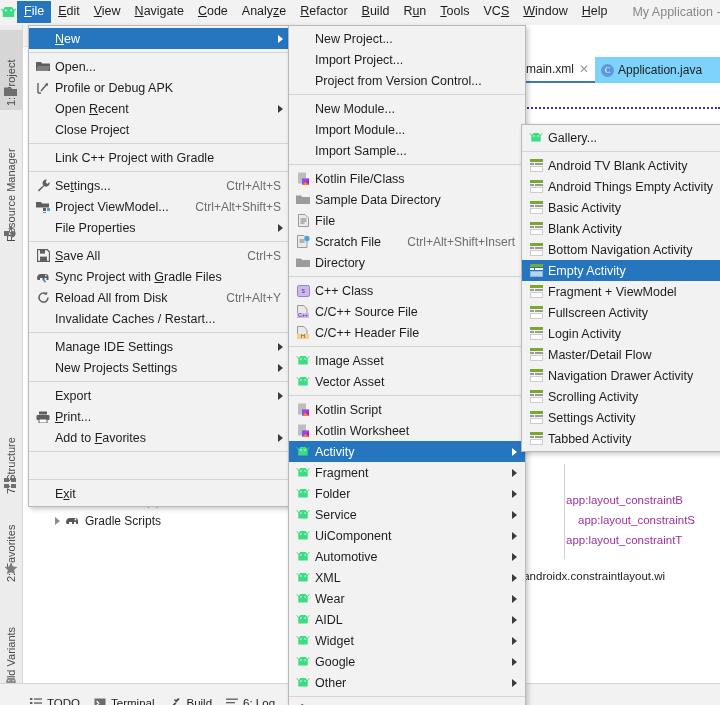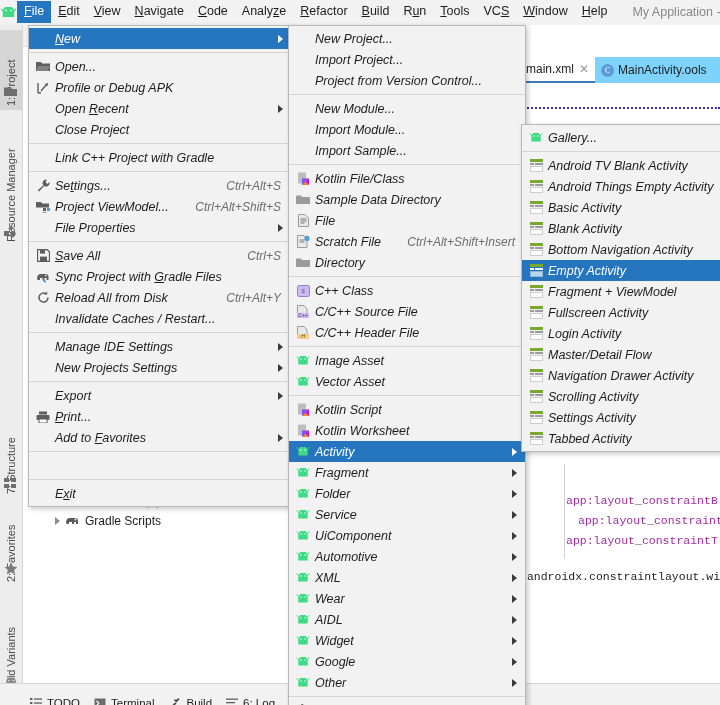--- a/index.html
+++ b/index.html
@@ -76,32 +76,31 @@
     background:#7dd3fc;display:flex;align-items:stretch;
   }
   .etab{display:flex;align-items:center;padding:0 6px;font-size:12px;white-space:nowrap;}
   .etab.active{background:#ffffff;border-bottom:2px solid #3d7bb5;}
   .etab .x{margin-left:5px;color:#9a9a9a;font-size:12px;}
   .ebadge{
     width:13px;height:13px;border-radius:50%;background:#5b9bd5;color:#fff;
     font-size:8px;display:flex;align-items:center;justify-content:center;margin-right:4px;
     font-family:"Liberation Serif",serif;
   }
-  .codeline{position:absolute;font-family:Liberation Mono, monospace;font-size:11.5px;white-space:nowrap;text-align:center;}
+  .codeline{position:absolute;font-family:Liberation Sans, sans-serif;font-size:11.5px;white-space:nowrap;text-align:center;}
   .c-attr{color:#9e2fa0;}
   .c-tag{color:#1d1d1d;}
 
   
   .popup{
     position:absolute;background:#f2f2f2;
     border:1px solid #b8b8b8;
     box-shadow:2px 2px 5px rgba(0,0,0,0.22);
     padding:2px 0;
     z-index:50;
-    font-style:italic;
   }
   .mrow{
     position:relative;height:21px;display:flex;align-items:center;
     font-size:12.5px;color:#1d1d1d;white-space:nowrap;cursor:default;
   }
   .mrow.sel{background:#2675bf;color:#ffffff;}
   .mrow .ic{
     width:20px;min-width:20px;display:flex;align-items:center;justify-content:center;
     margin-left:4px;
   }
@@ -161,21 +160,21 @@
 </div>
 
 <div id="editorarea">
   <div id="tabstrip">
     <div class="etab active">
       <span>main.xml</span>
       <span class="x">✕</span>
     </div>
     <div class="etab">
       <span class="ebadge">C</span>
-      <span>MainActivity.ools</span>
+      <span>Application.java</span>
     </div>
   </div>
 
   <div class="abs" style="left:0;top:83px;width:200px;height:3px;border-top:2px dotted #3b2fb5;"></div>
 
   <div class="codeline c-attr abs" style="left:46px;top:470px;">app:layout_constraintB</div>
   <div class="codeline c-attr abs" style="left:46px;top:490px;padding-left:12px;">app:layout_constraintS</div>
   <div class="codeline c-attr abs" style="left:46px;top:510px;">app:layout_constraintT</div>
   <div class="codeline c-tag abs" style="left:0px;top:546px;">/androidx.constraintlayout.wi</div>
   <div class="abs" style="left:44px;top:440px;width:1px;height:95px;background:#d0d0d0;"></div>

